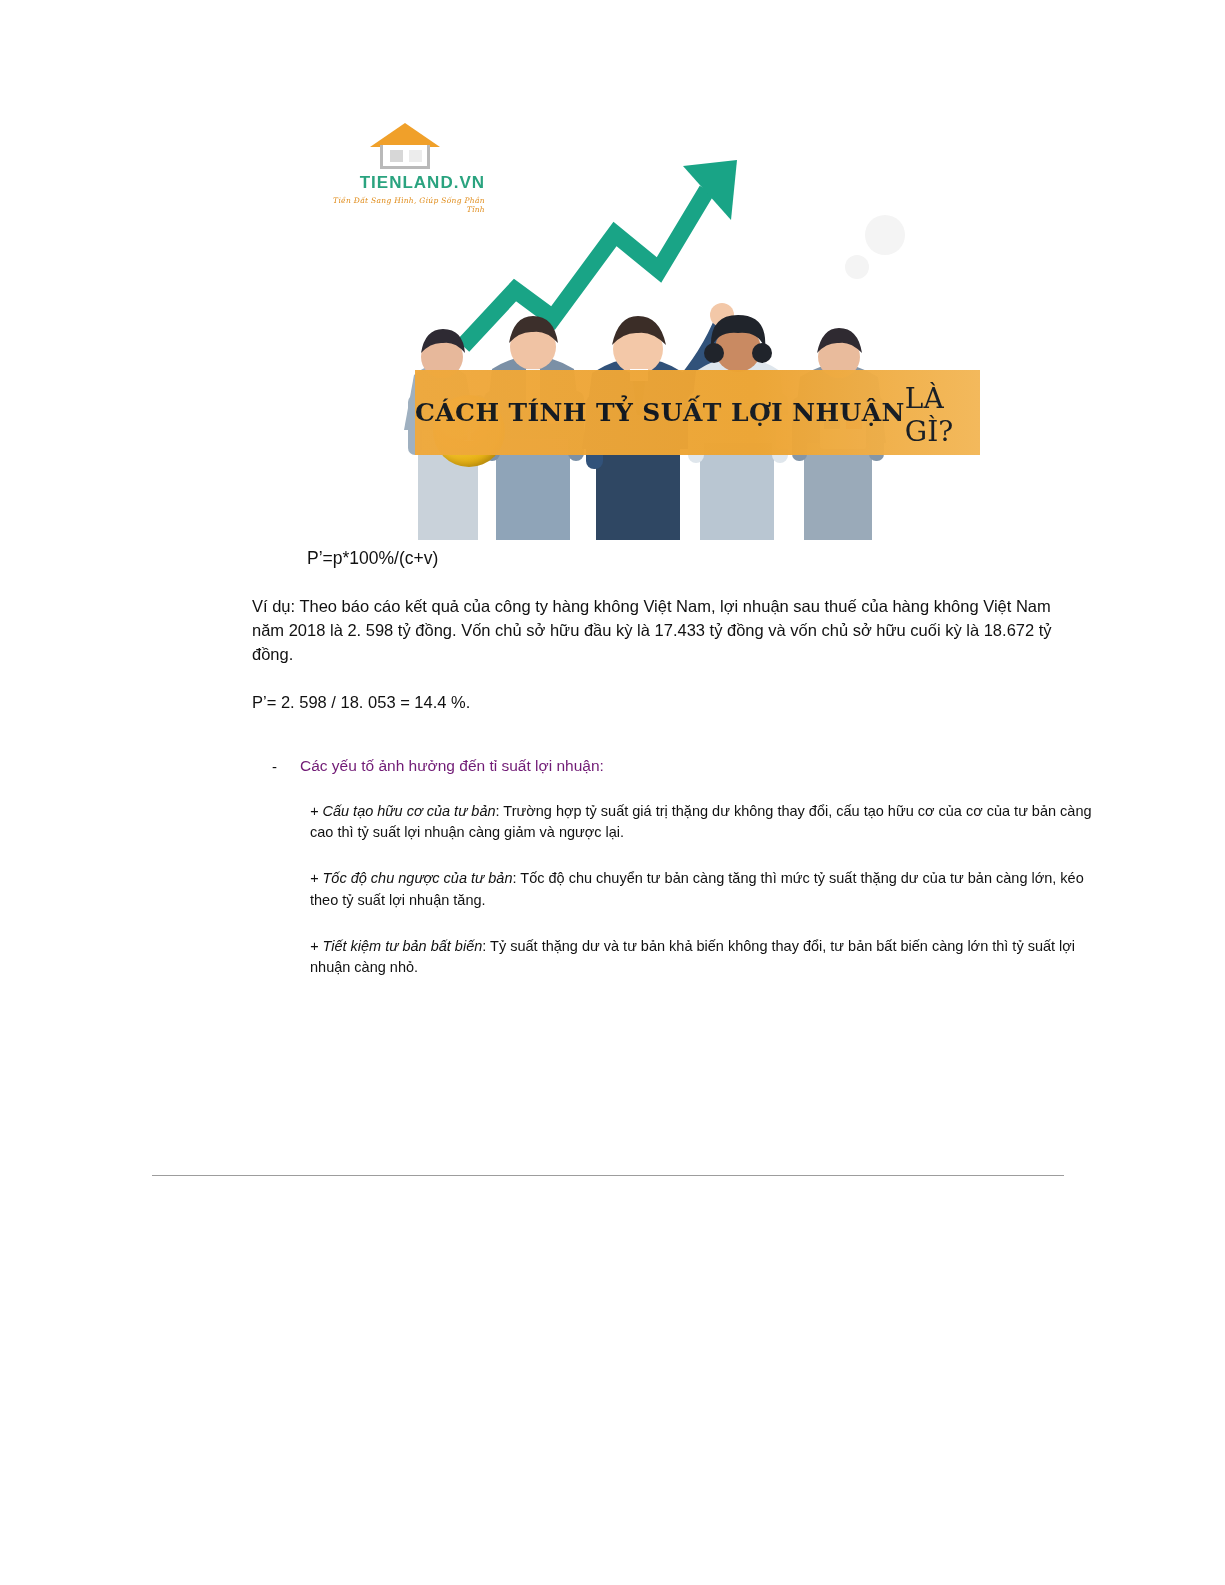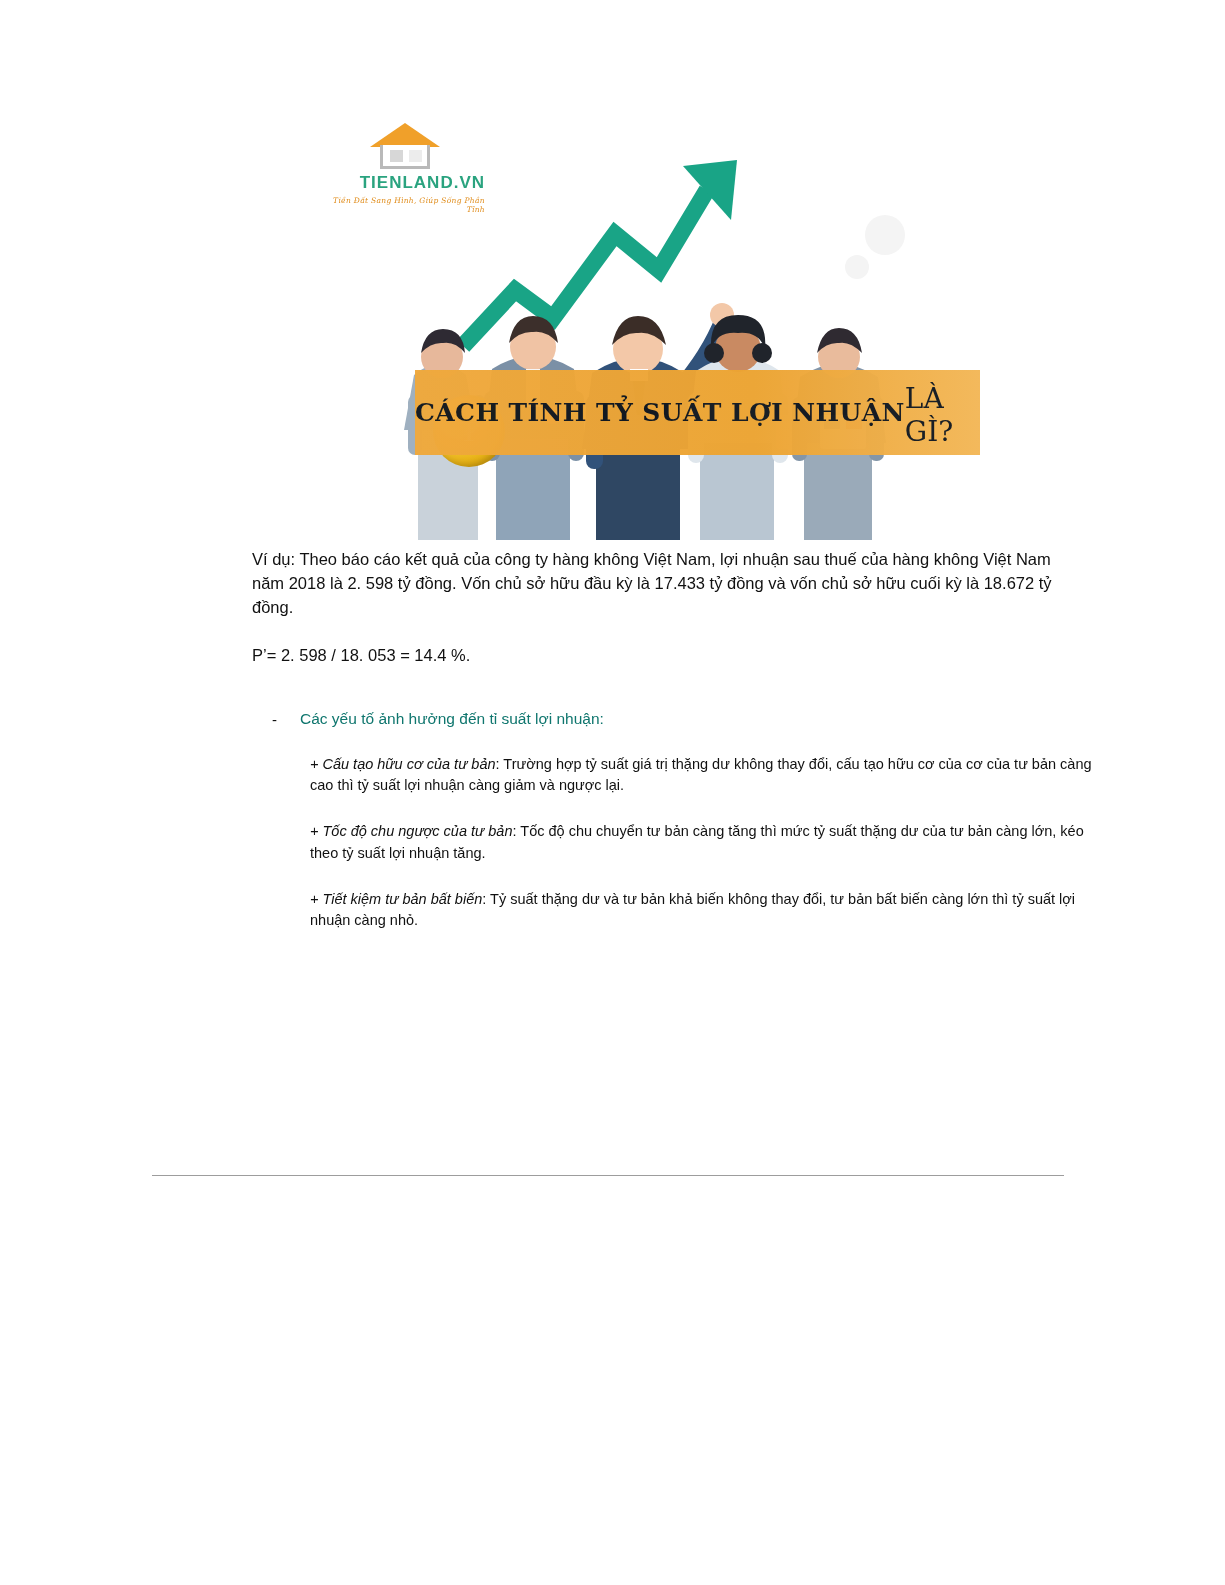--- a/index.html
+++ b/index.html
@@ -197,21 +197,21 @@
     margin: 42px 0 0 120px;
   }
   .bullet-dash {
     width: 28px;
     font-size: 15px;
     color: #111;
     padding-top: 1px;
   }
   .bullet-text {
     font-size: 15.5px;
-    color: #0f766e;
+    color: #701a75;
   }
 
   .sub-list {
     margin: 26px 0 0 158px;
     width: 790px;
   }
   .sub-item {
     font-size: 14.5px;
     line-height: 1.5;
     color: #111;
@@ -332,20 +332,21 @@
     </div>
 
     <div class="banner">
       <div class="l1">CÁCH TÍNH TỶ SUẤT LỢI NHUẬN</div>
       <div class="l2">LÀ GÌ?</div>
     </div>
   </div>
 
   <div class="body-text">
 
+    <div class="formula">P’=p*100%/(c+v)</div>
 
     <p class="para">Ví dụ: Theo báo cáo kết quả của công ty hàng không Việt Nam, lợi nhuận sau thuế của hàng không Việt Nam năm 2018 là 2. 598 tỷ đồng. Vốn chủ sở hữu đầu kỳ là 17.433 tỷ đồng và vốn chủ sở hữu cuối kỳ là 18.672 tỷ đồng.</p>
     <p class="para tight">P’=  2. 598 / 18. 053 = 14.4 %.</p>
 
     <div class="bullet-row">
       <div class="bullet-dash">-</div>
       <div class="bullet-text">Các yếu tố ảnh hưởng đến tỉ suất lợi nhuận:</div>
     </div>
 
     <div class="sub-list">

